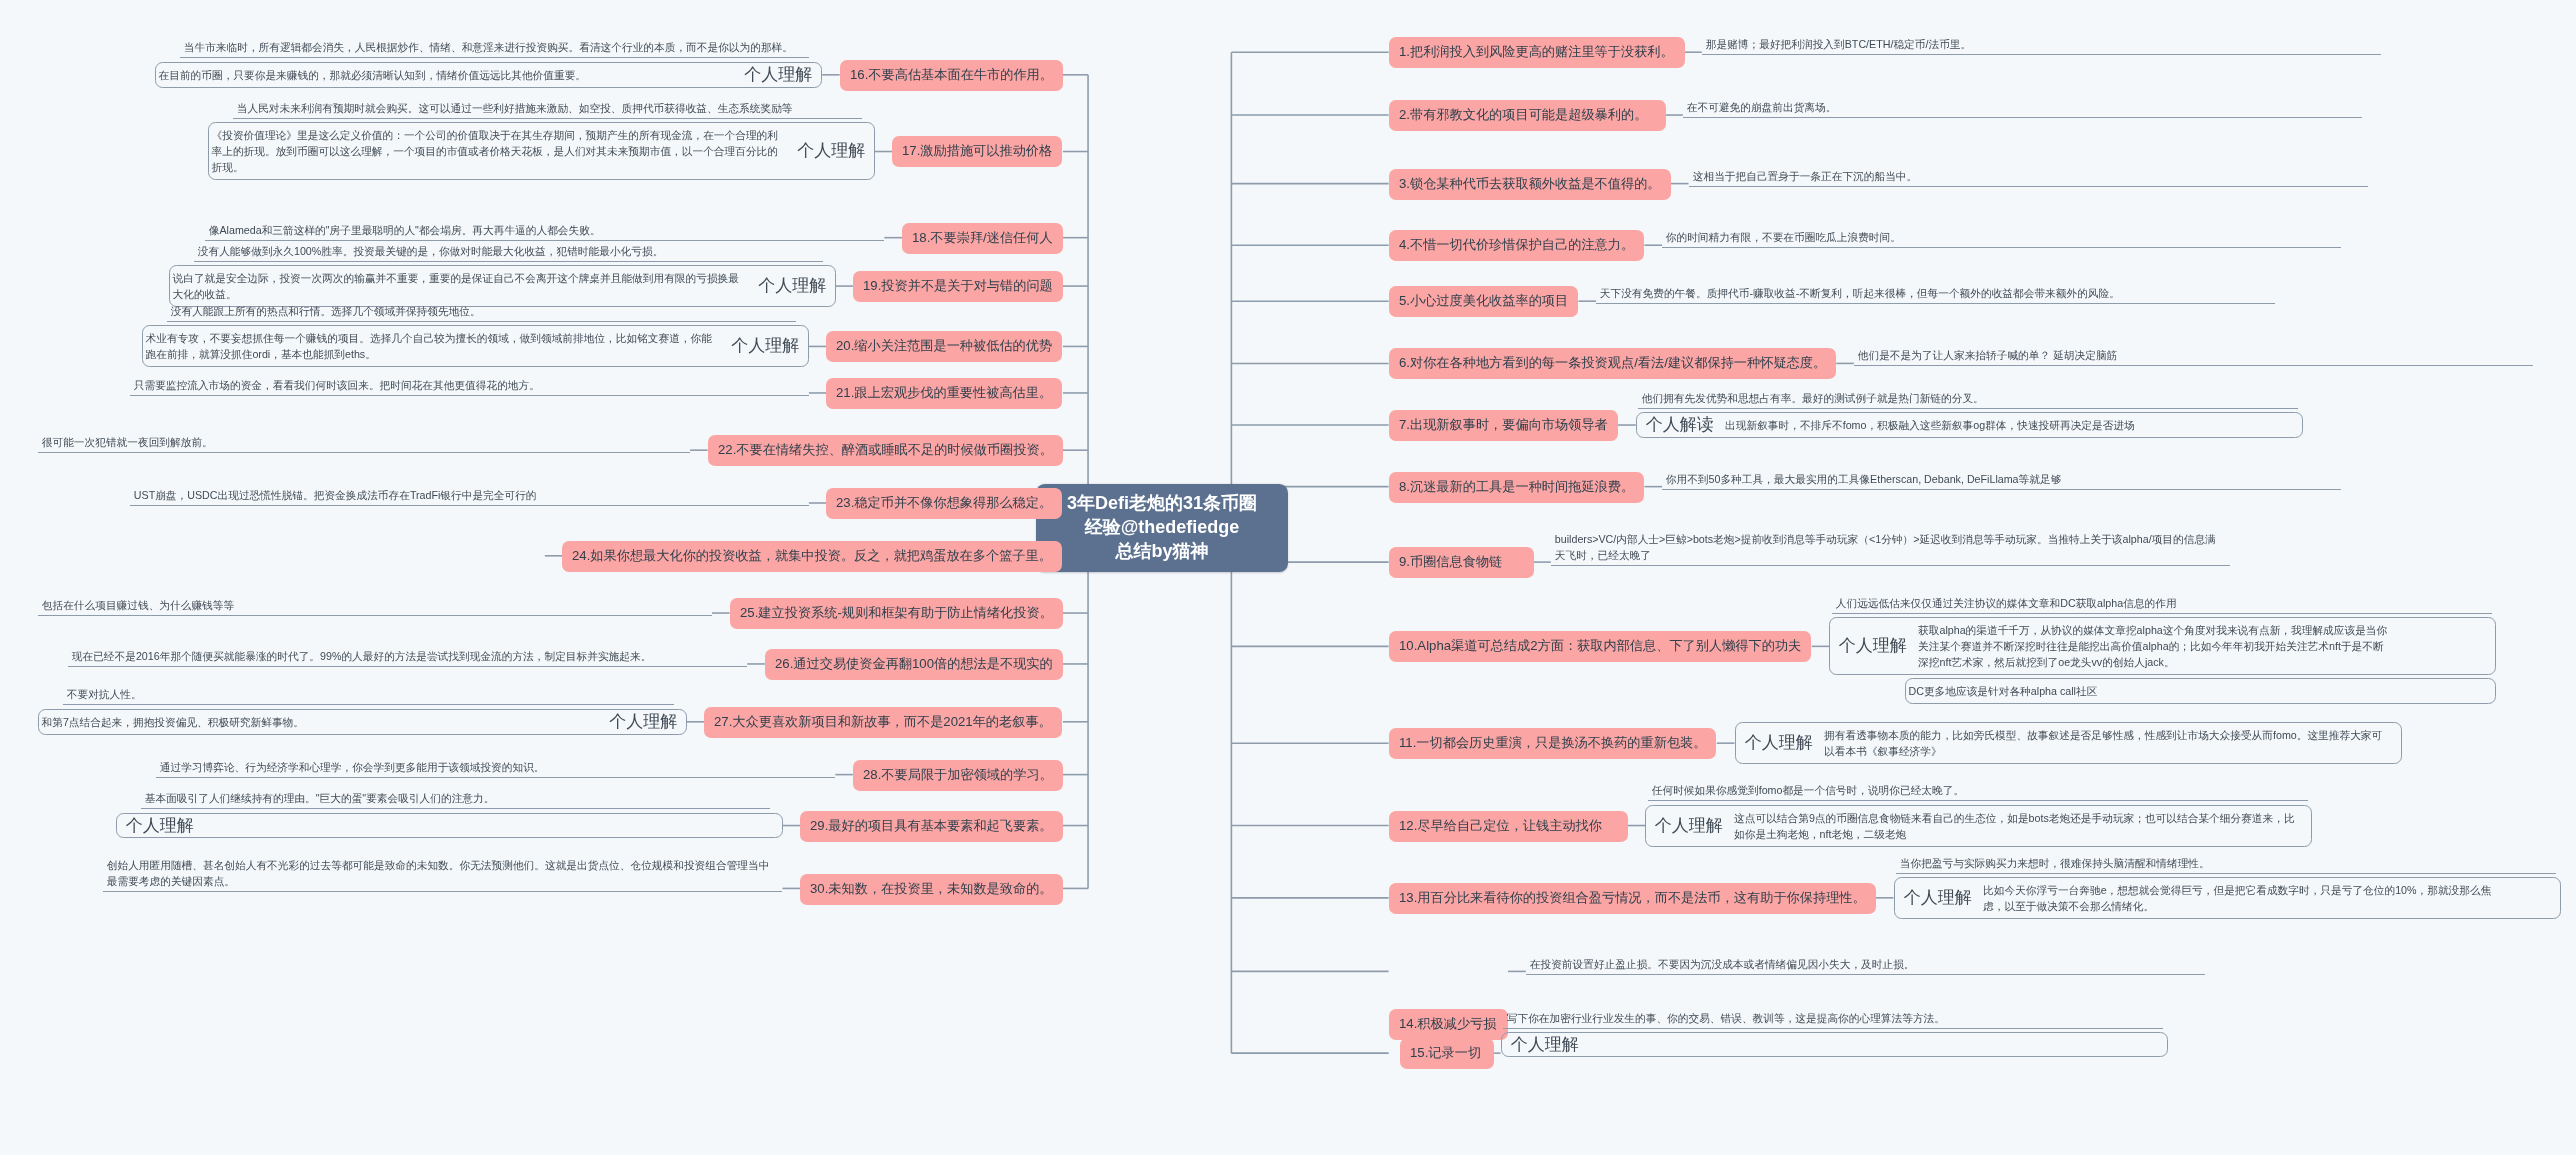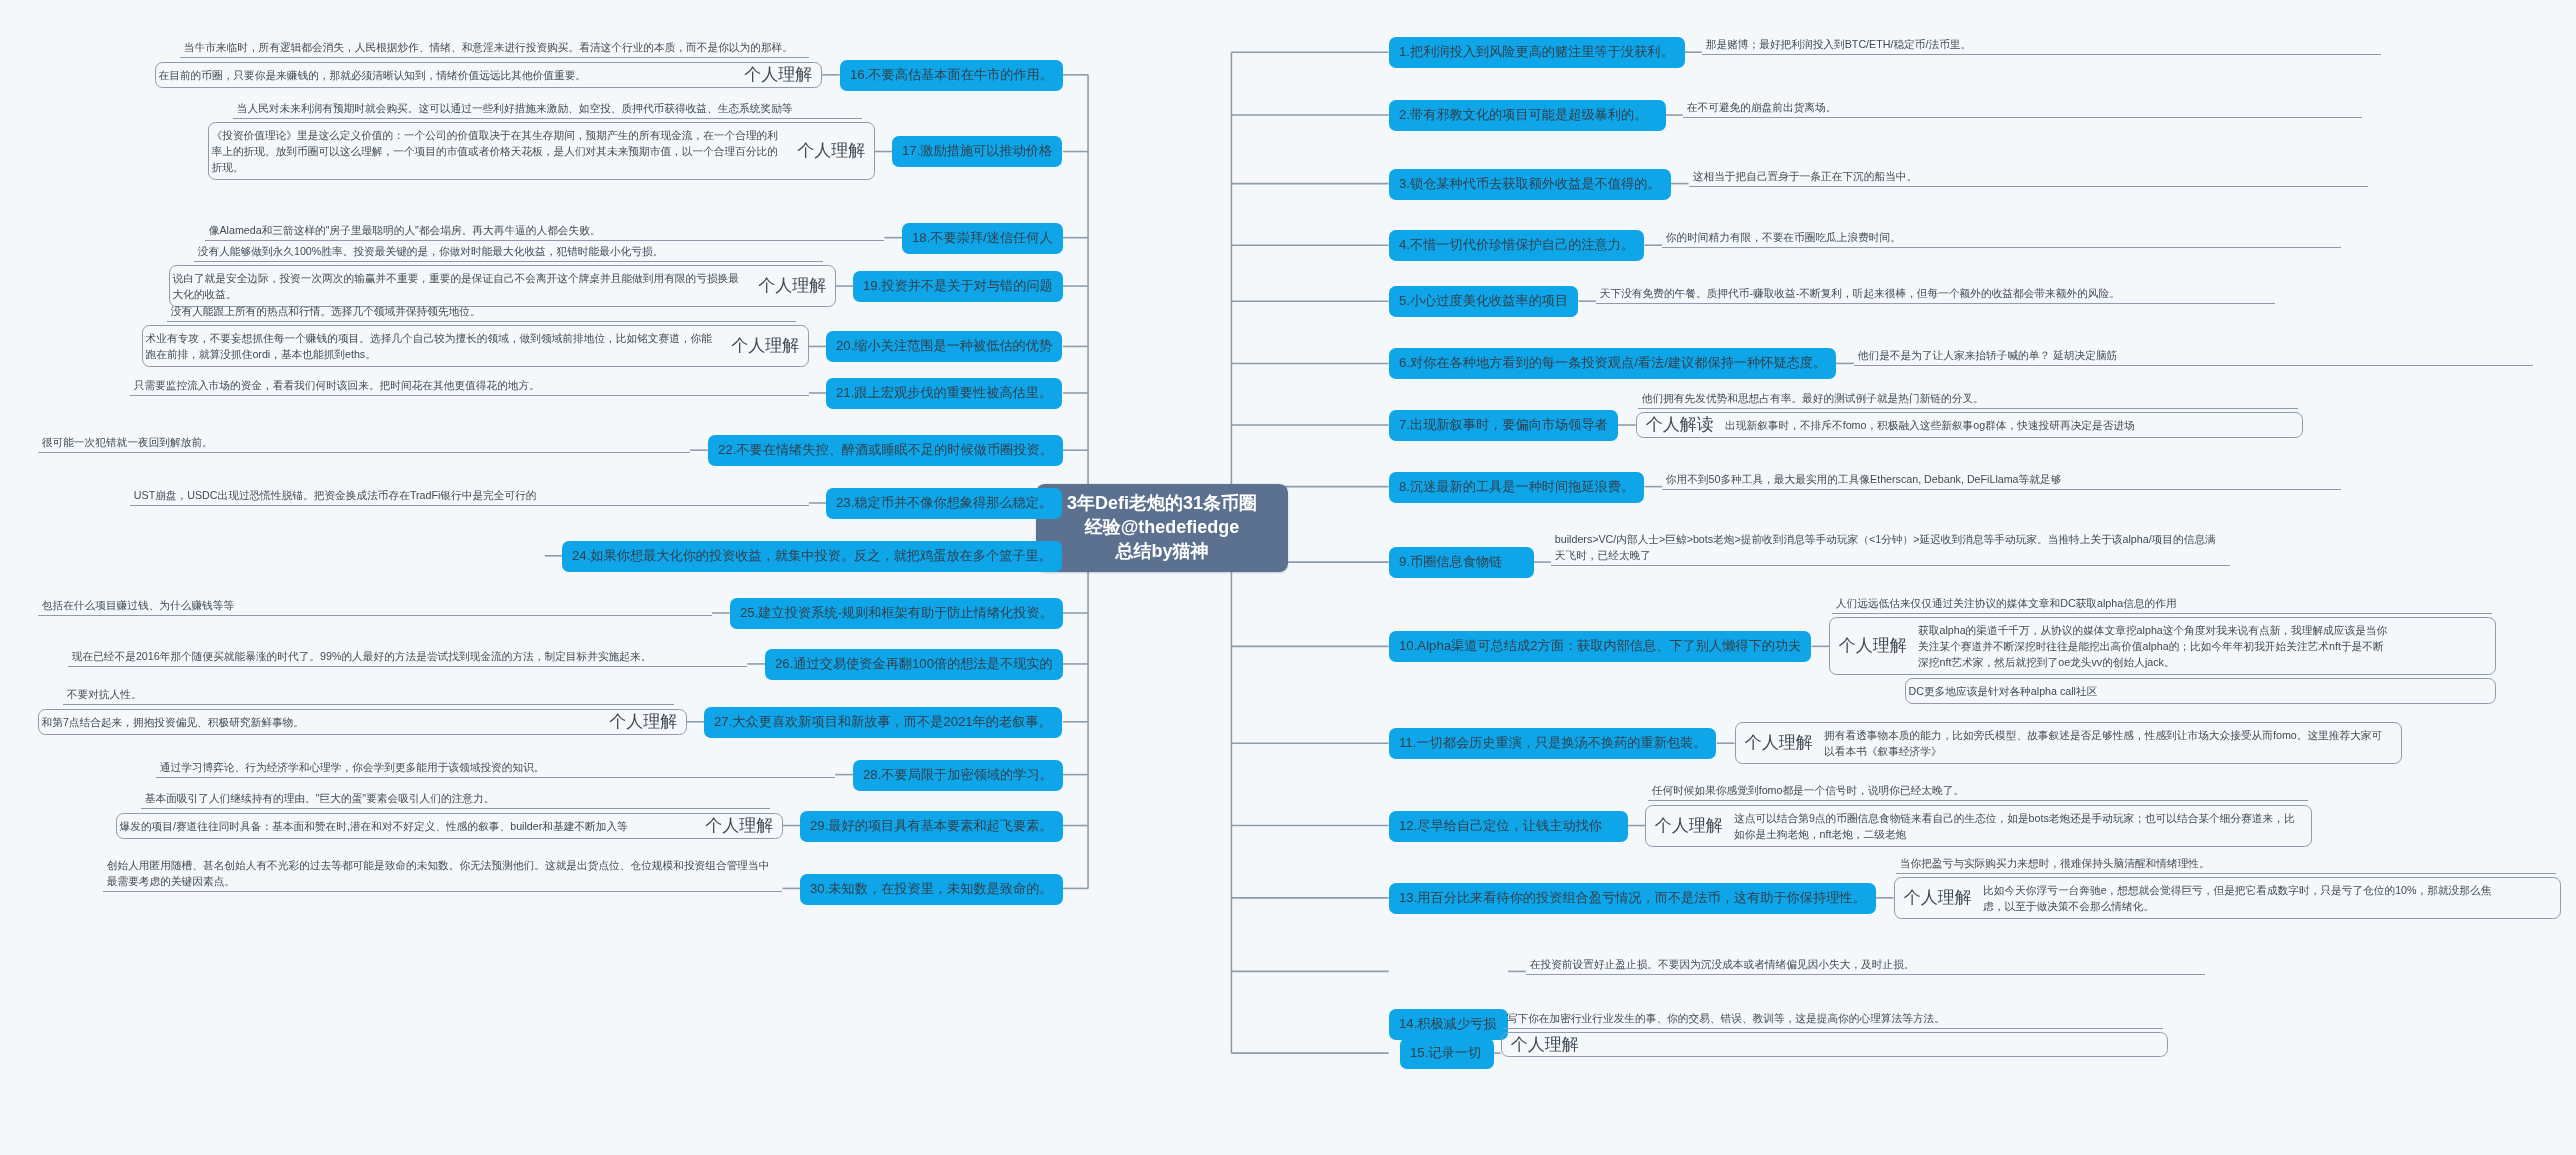--- a/index.html
+++ b/index.html
@@ -24,21 +24,21 @@
     text-align:center;
     padding:8.8px 12.6px;
     box-sizing:border-box;
     display:flex;align-items:center;justify-content:center;
     box-shadow:0 0.6px 1.9px rgba(60,70,90,.25);
   }
 
   
   .topic{
     position:absolute;
-    background:#0ea5e9;
+    background:#fca5a5;
     border-radius:7px;
     color:#30404c;
     font-size:13.2px;
     line-height:1.25;
     padding:7px 10px;
     box-sizing:border-box;
     white-space:nowrap;
     display:flex;align-items:center;
   }
   .topic.left{justify-content:flex-start;}
@@ -336,23 +336,20 @@
     <div class="note" style="left: 63px; top: 687px; width: 611px;">不要对抗人性。</div>
     <div class="topic left" style="left: 853px; top: 760px; min-width: 0px;">
       <span>28.不要局限于加密领域的学习。</span>
     </div>
     <div class="note" style="left: 156px; top: 760px; width: 679px;">通过学习博弈论、行为经济学和心理学，你会学到更多能用于该领域投资的知识。</div>
     <div class="topic left" style="left: 800px; top: 811px; min-width: 0px;">
       <span>29.最好的项目具有基本要素和起飞要素。</span>
     </div>
     <div class="group tagright" style="left: 116px; top: 813px; width: 667px;">
       <div class="tag">个人理解</div>
-      <div class="body">
-        <span class="ln">爆发的项目/赛道往往同时具备：基本面和赞在时,潜在和对不好定义、性感的叙事、builder和基建不断加入等</span>
-      </div>
     </div>
     <div class="note" style="left: 141px; top: 791px; width: 629px;">基本面吸引了人们继续持有的理由。"巨大的蛋"要素会吸引人们的注意力。</div>
     <div class="topic left" style="left: 800px; top: 874px; min-width: 0px;">
       <span>30.未知数，在投资里，未知数是致命的。</span>
     </div>
     <div class="note" style="left: 103px; top: 858px; width: 679px;">创始人用匿用随槽、甚名创始人有不光彩的过去等都可能是致命的未知数。你无法预测他们。这就是出货点位、仓位规模和投资组合管理当中最需要考虑的关键因素点。</div>
   </div>
 
 
 </body></html>

